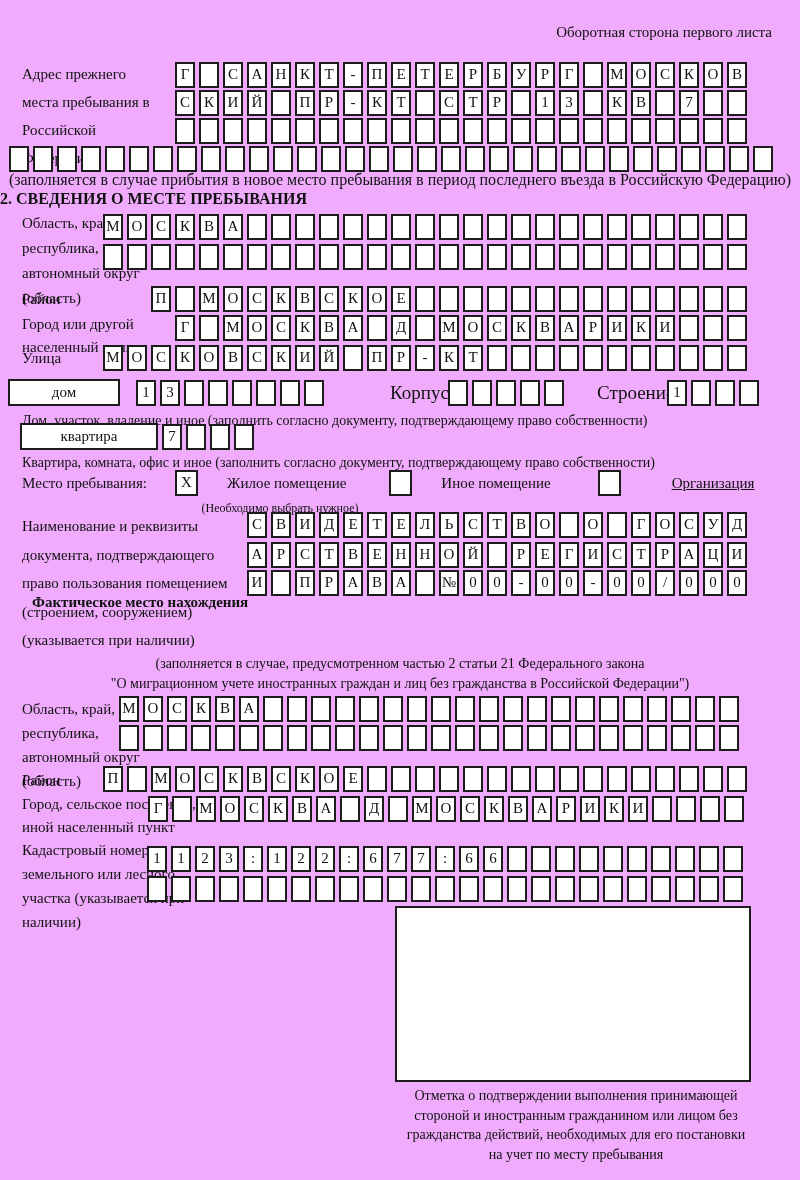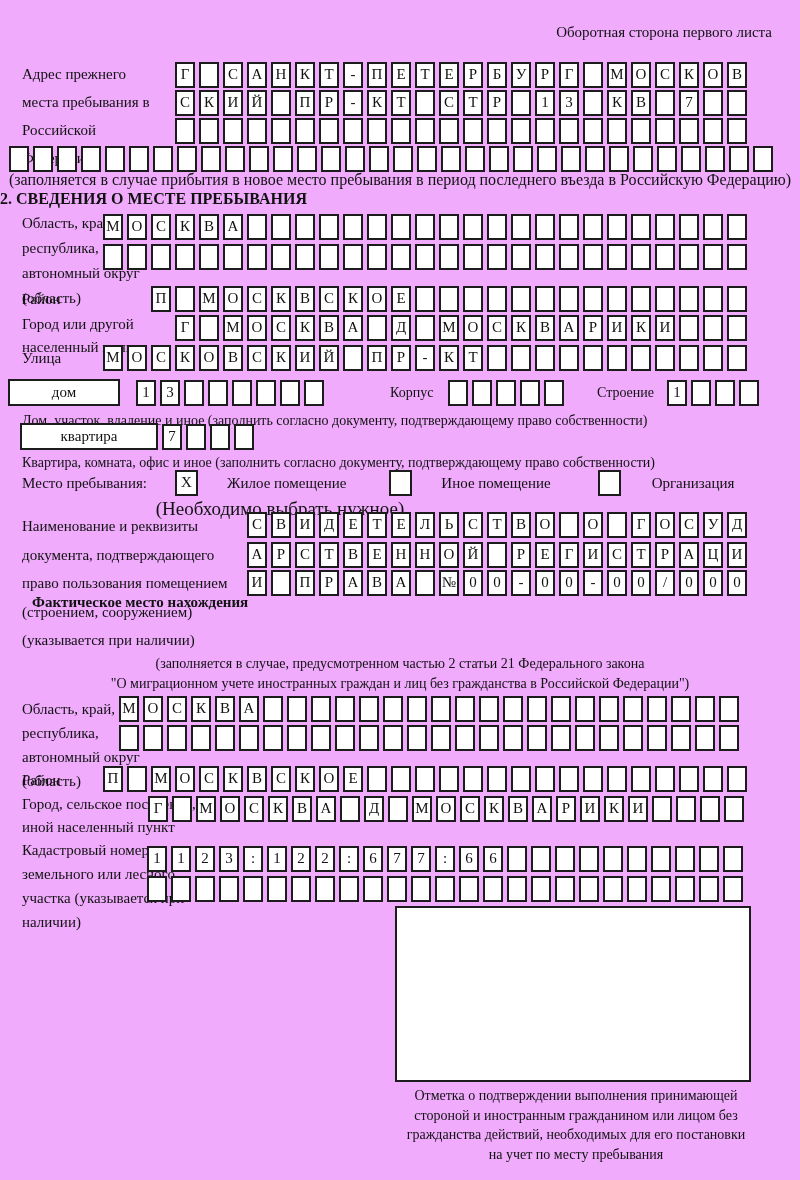--- a/index.html
+++ b/index.html
@@ -14,21 +14,21 @@
   .cells{position:absolute;display:flex;gap:4px;}
   .cell{
     flex:0 0 20px;width:20px;height:26px;box-sizing:border-box;
     border:2px solid #1c1c1c;background:#fff;
     font-size:15px;line-height:21px;text-align:center;
   }
   .widebox{
     position:absolute;box-sizing:border-box;border:2px solid #1c1c1c;height:27px;
     font-size:15px;line-height:23px;text-align:center;background:#fff;
   }
-  .inline-lbl{position:absolute;font-size:14px;line-height:27px;}
+  .inline-lbl{position:absolute;font-size:19px;line-height:27px;}
   .cb{
     display:inline-block;width:23px;height:26px;box-sizing:border-box;
     border:2px solid #1c1c1c;font-size:15px;line-height:21px;text-align:center;
     background:#fff;flex:0 0 23px;
   }
   .stay-row{position:absolute;display:flex;align-items:center;font-size:15px;gap:19px;}
   .bigbox{position:absolute;border:2px solid #1c1c1c;background:#fff;box-sizing:border-box;}
   .caption{position:absolute;font-size:14px;line-height:19.5px;text-align:center;}
 </style>
 </head>
@@ -340,23 +340,23 @@
     </div>
   <div class="lbl" style="top:450px;left:22px;font-size:14px;">Квартира, комната, офис и иное (заполнить согласно документу, подтверждающему право собственности)</div>
 
   <div class="stay-row" style="top:470px;left:22px;">
     <span>Место пребывания:</span>
     <span class="cb" style="margin-left:9px;">X</span>
     <span style="margin-left:10px;">Жилое помещение</span>
     <span class="cb" style="margin-left:24px;"></span>
     <span style="margin-left:10px;">Иное помещение</span>
     <span class="cb" style="margin-left:28px;"></span>
-    <span style="margin-left:12px;">Организация</span>
+    <span style="margin-left:32px;text-decoration:underline;">Организация</span>
   </div>
-  <div class="lbl" style="top:496px;left:130px;width:300px;text-align:center;font-size:19px;">(Необходимо выбрать нужное)</div>
+  <div class="lbl" style="top:496px;left:130px;width:300px;text-align:center;font-size:12px;">(Необходимо выбрать нужное)</div>
 
   <div class="lbl" style="top:512px;left:22px;width:214px;line-height:28.6px;">Наименование и реквизиты документа, подтверждающего право пользования помещением (строением, сооружением) (указывается при наличии)</div>
   <div class="cells" style="top:512px;left:247px;">
       <span class="cell">С</span>
       <span class="cell">В</span>
       <span class="cell">И</span>
       <span class="cell">Д</span>
       <span class="cell">Е</span>
       <span class="cell">Т</span>
       <span class="cell">Е</span>

